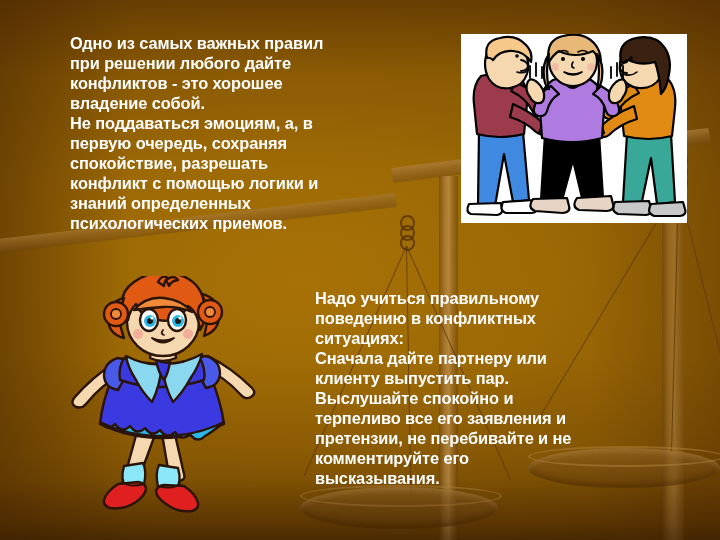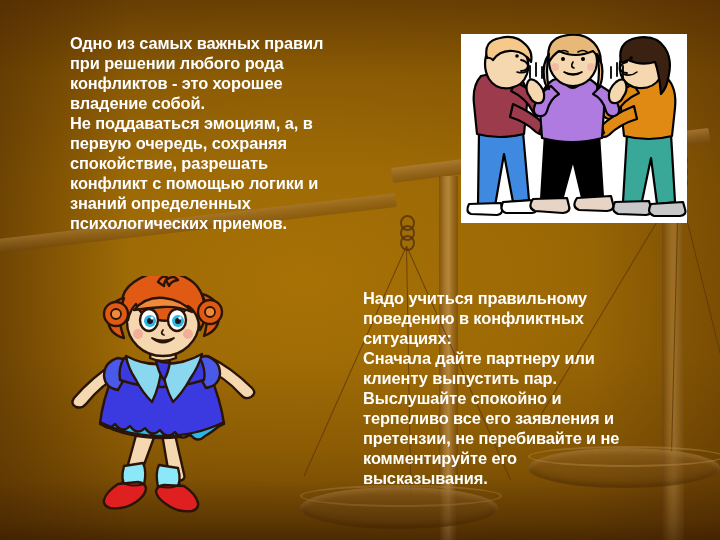--- a/index.html
+++ b/index.html
@@ -221,21 +221,20 @@
     left: 70px;
     top: 33px;
     width: 380px;
     font-size: 16.4px;
   }
   #text-bottom {
     left: 315px;
     top: 288px;
     width: 350px;
     font-size: 16.4px;
-    margin-left: 48px;
   }
 
   
   .clipart-people {
     position: absolute;
     left: 461px;
     top: 34px;
     width: 226px;
     height: 189px;
     background: #ffffff;
@@ -286,21 +285,21 @@
 
     <div class="pan pan-right"></div>
     <div class="pan pan-right-rim"></div>
     <div class="pan pan-left"></div>
     <div class="pan pan-left-rim"></div>
 
     <div class="floor-shadow"></div>
   </div>
 
   <div id="text-top" class="textblock">Одно из самых важных правил
-при решении любого рода
+при решении любого дайте
 конфликтов - это хорошее
 владение собой.
 Не поддаваться эмоциям, а, в
 первую очередь, сохраняя
 спокойствие, разрешать
 конфликт с помощью логики и
 знаний определенных
 психологических приемов.</div>
 
   <div class="clipart-people">

